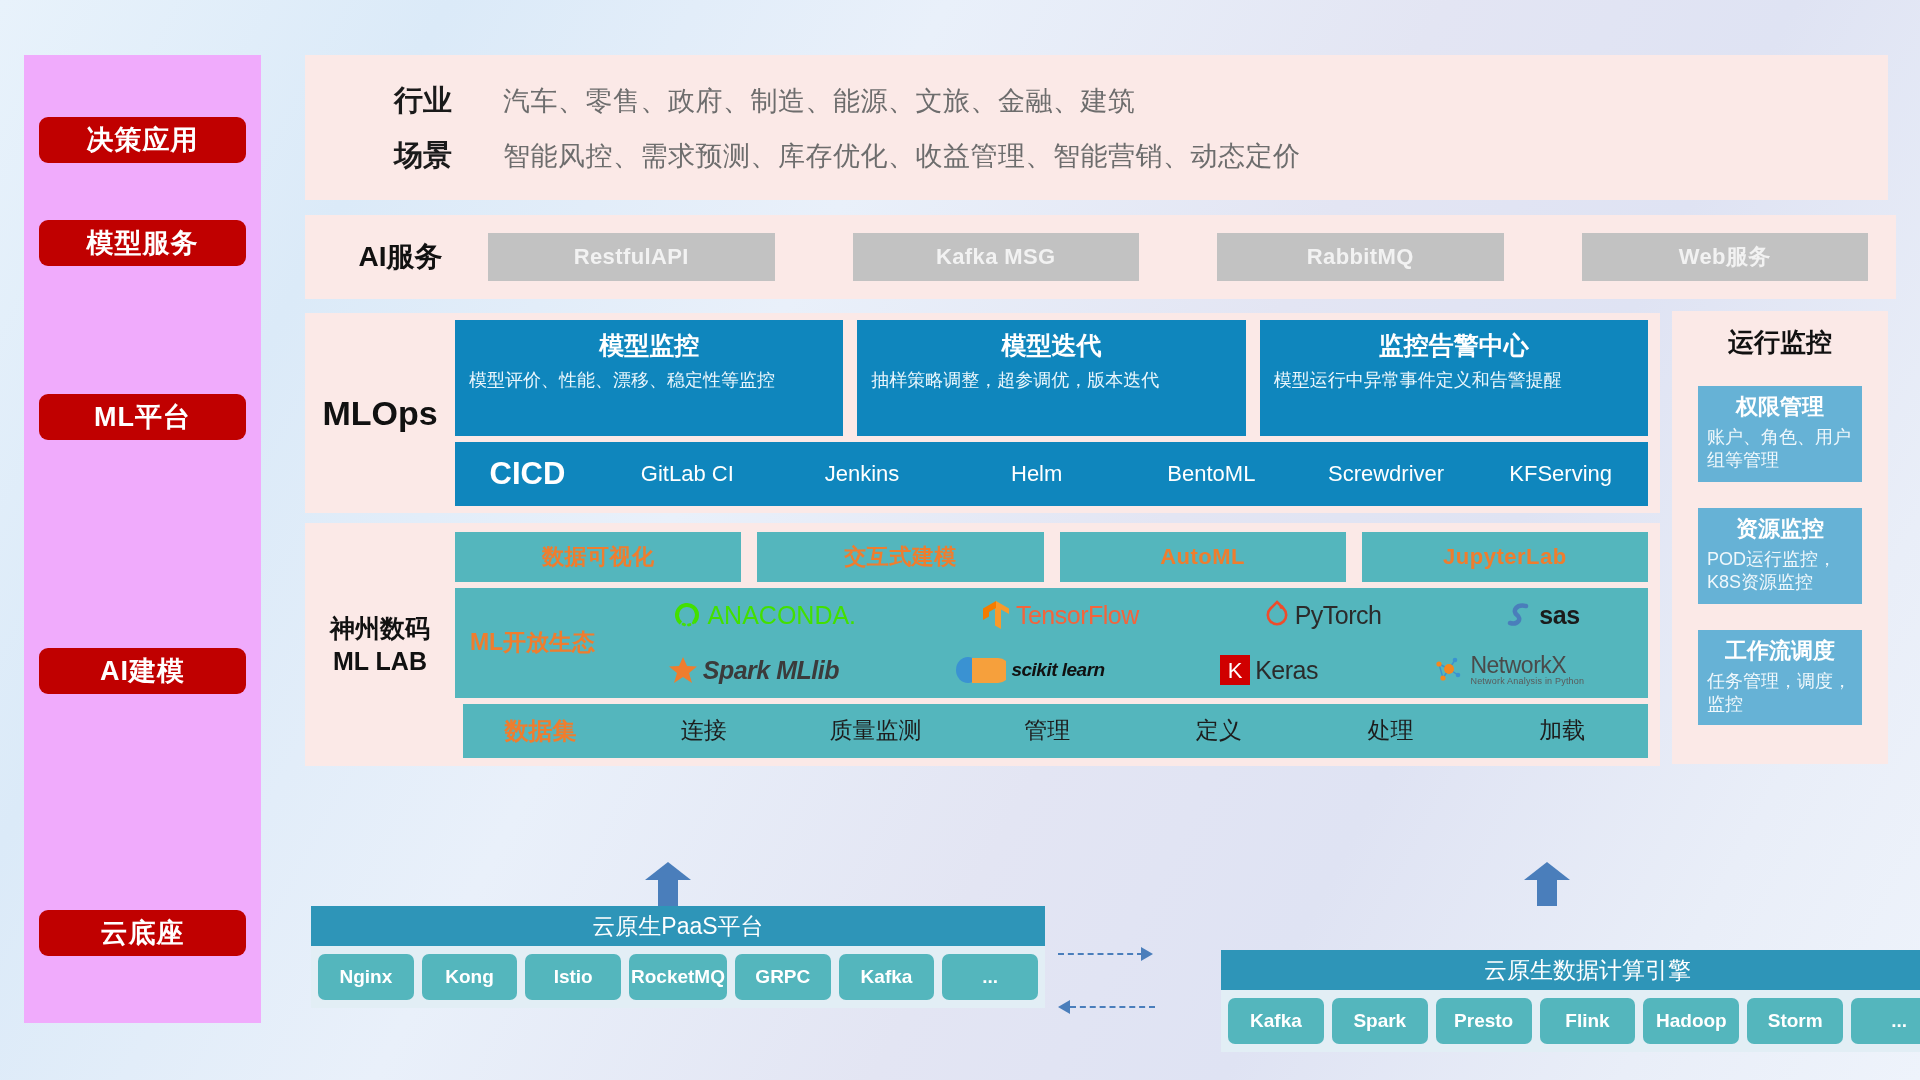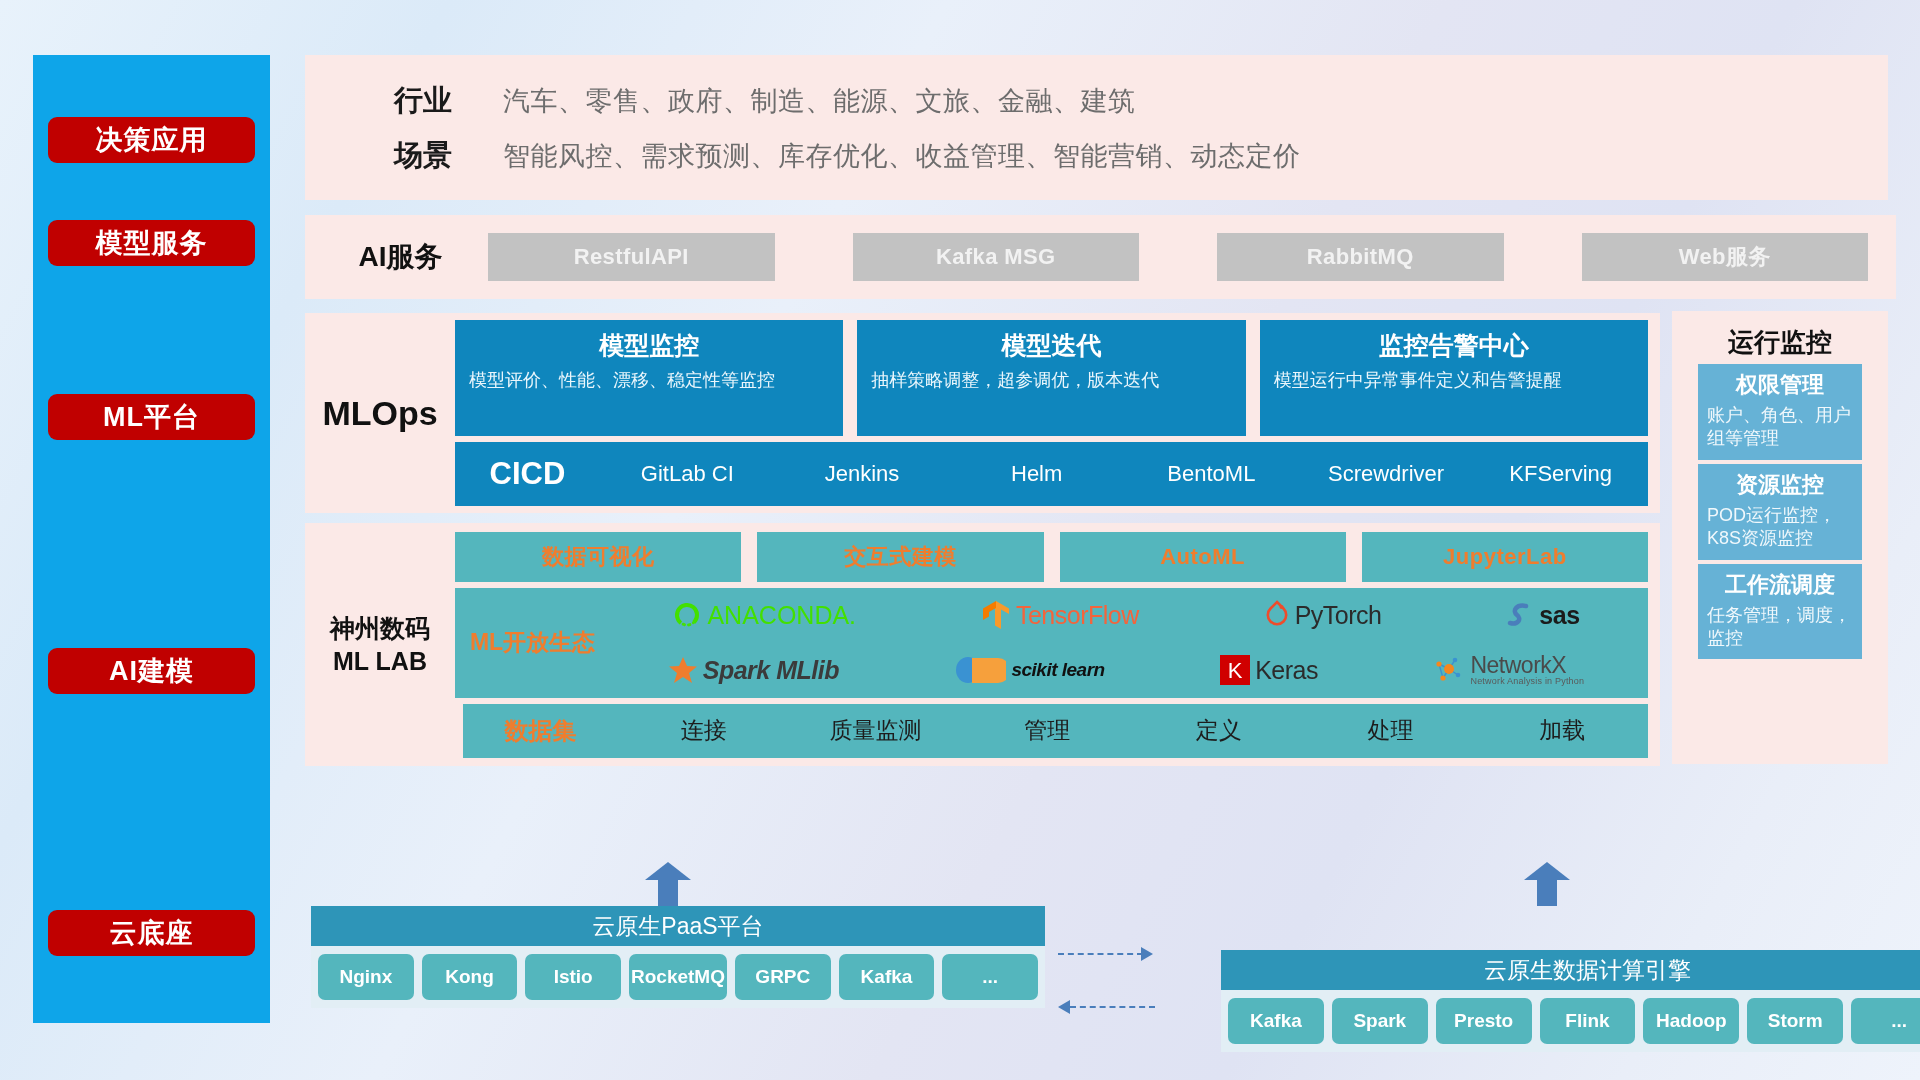--- a/index.html
+++ b/index.html
@@ -4,22 +4,22 @@
 <style>
   html,body{margin:0;padding:0;}
   body{
     width:1920px;height:1080px;overflow:hidden;
     font-family:"Liberation Sans","DejaVu Sans",sans-serif;
     background:linear-gradient(118deg,#e8f2fb 0%,#dbeaf8 18%,#e9f0fa 38%,#e3e5f3 58%,#dfe3f3 72%,#e9eef8 88%,#eef3fb 100%);
     position:relative;
   }
   
   #left-rail{
-    position:absolute;left:33px;top:55px;width:237px;height:968px;
-    background:#0ea5e9;
+    position:absolute;left:24px;top:55px;width:237px;height:968px;
+    background:#f0abfc;
   }
   .rail-chip{
     position:absolute;left:15px;width:207px;height:46px;
     background:#c00000;border-radius:9px;
     display:flex;align-items:center;justify-content:center;
     color:#ffffff;font-size:27px;font-weight:bold;letter-spacing:1px;
   }
   
   #main-col{position:absolute;left:305px;top:55px;width:1583px;height:968px;}
 
@@ -81,21 +81,21 @@
   .logo{display:flex;align-items:center;gap:5px;}
   .logo-txt{font-size:25px;font-weight:300;letter-spacing:-.5px;}
   #ds-bar{margin-top:6px;background:#54b6bd;height:54px;display:flex;align-items:center;margin-left:8px;}
   #ds-title{width:155px;flex:0 0 155px;text-align:center;color:#ef7d2e;font-size:24px;font-weight:bold;}
   .ds-item{flex:1;text-align:center;font-size:23px;color:#1d1d1d;}
 
   
   #band-monitor{left:1367px;top:256px;width:216px;height:453px;}
   #mon-title{text-align:center;font-size:26px;font-weight:bold;color:#111;padding-top:14px;}
   .mon-card{
-    margin:4px auto 0 auto;width:164px;background:#66b2d6;color:#fff;
+    margin:26px auto 0 auto;width:164px;background:#66b2d6;color:#fff;
     padding:6px 9px 9px 9px;box-sizing:border-box;
   }
   .mon-card-t{text-align:center;font-size:22px;font-weight:bold;margin-bottom:4px;}
   .mon-card-d{font-size:18px;line-height:1.3;color:#f0f8fc;}
 
   
   .arrow-up{position:absolute;width:46px;height:44px;}
   .arrow-up .stem{position:absolute;left:13px;top:16px;width:20px;height:28px;background:#4a7ebb;}
   .arrow-up .head{
     position:absolute;left:0;top:0;width:0;height:0;

